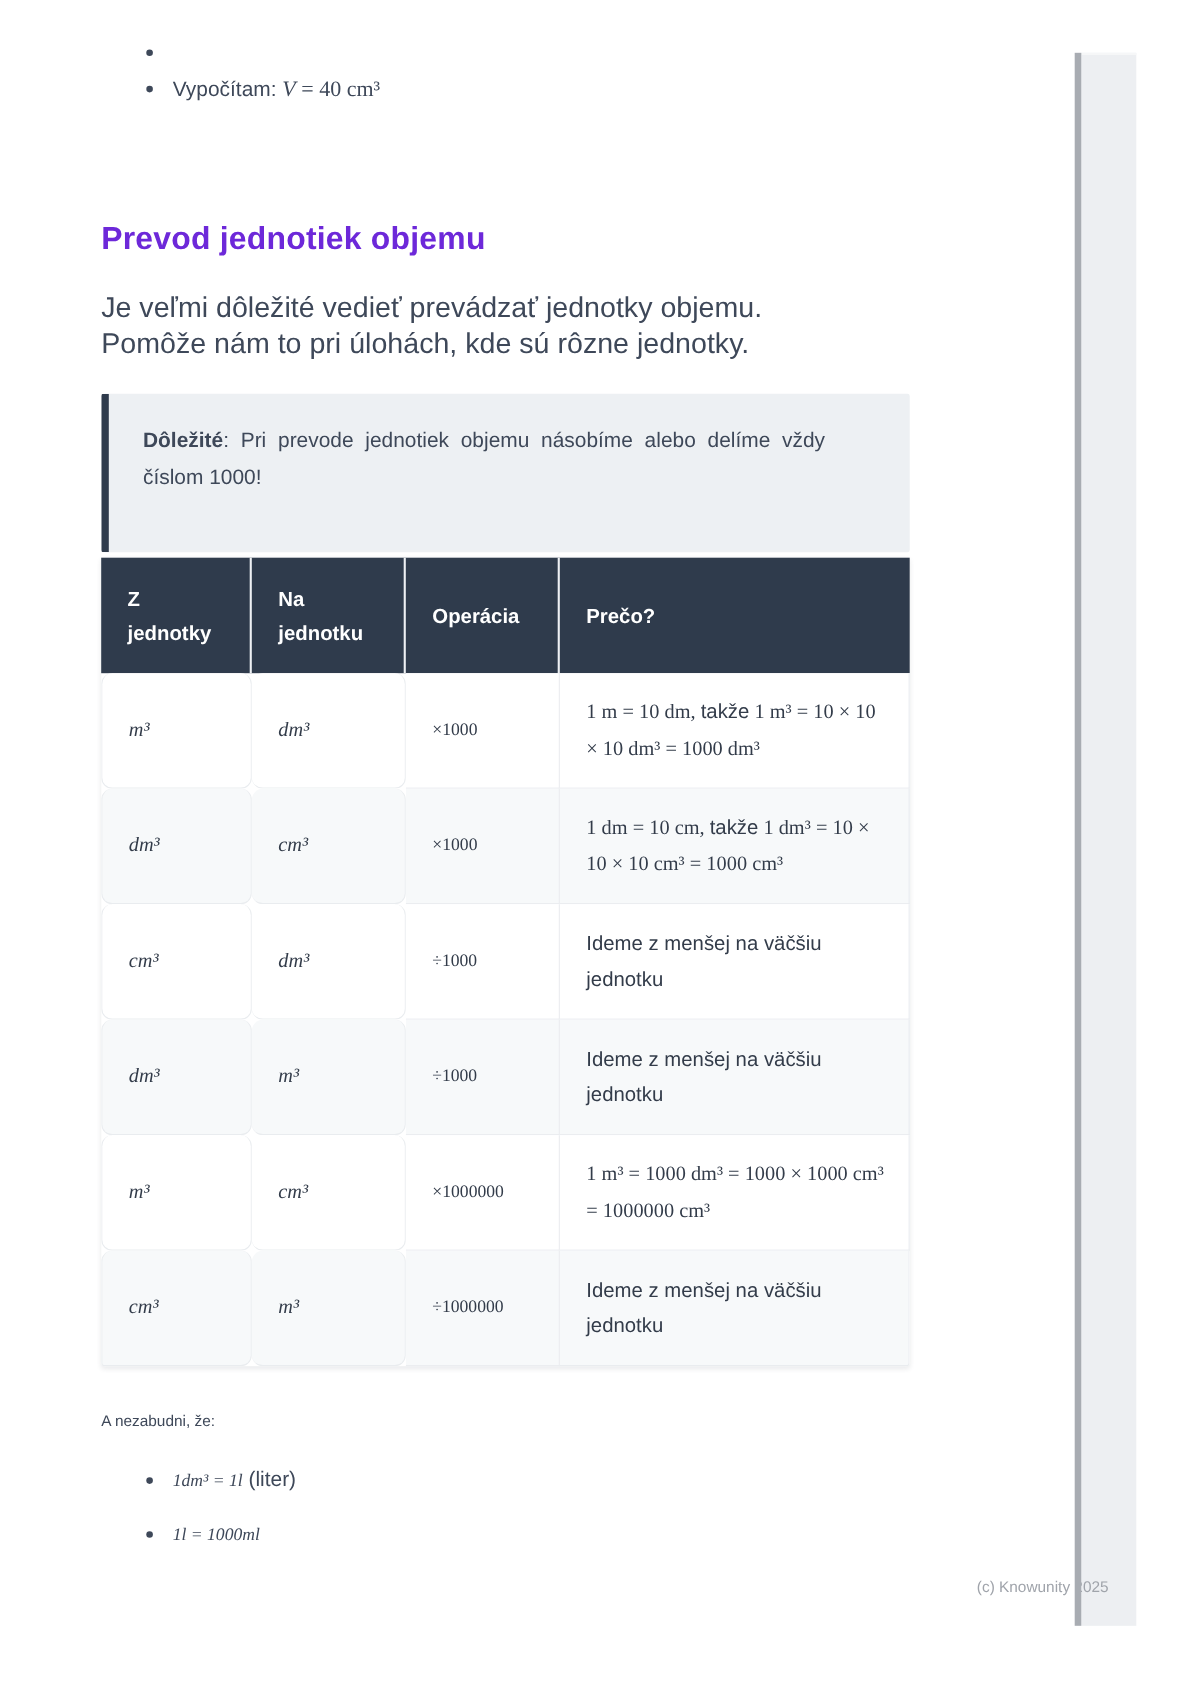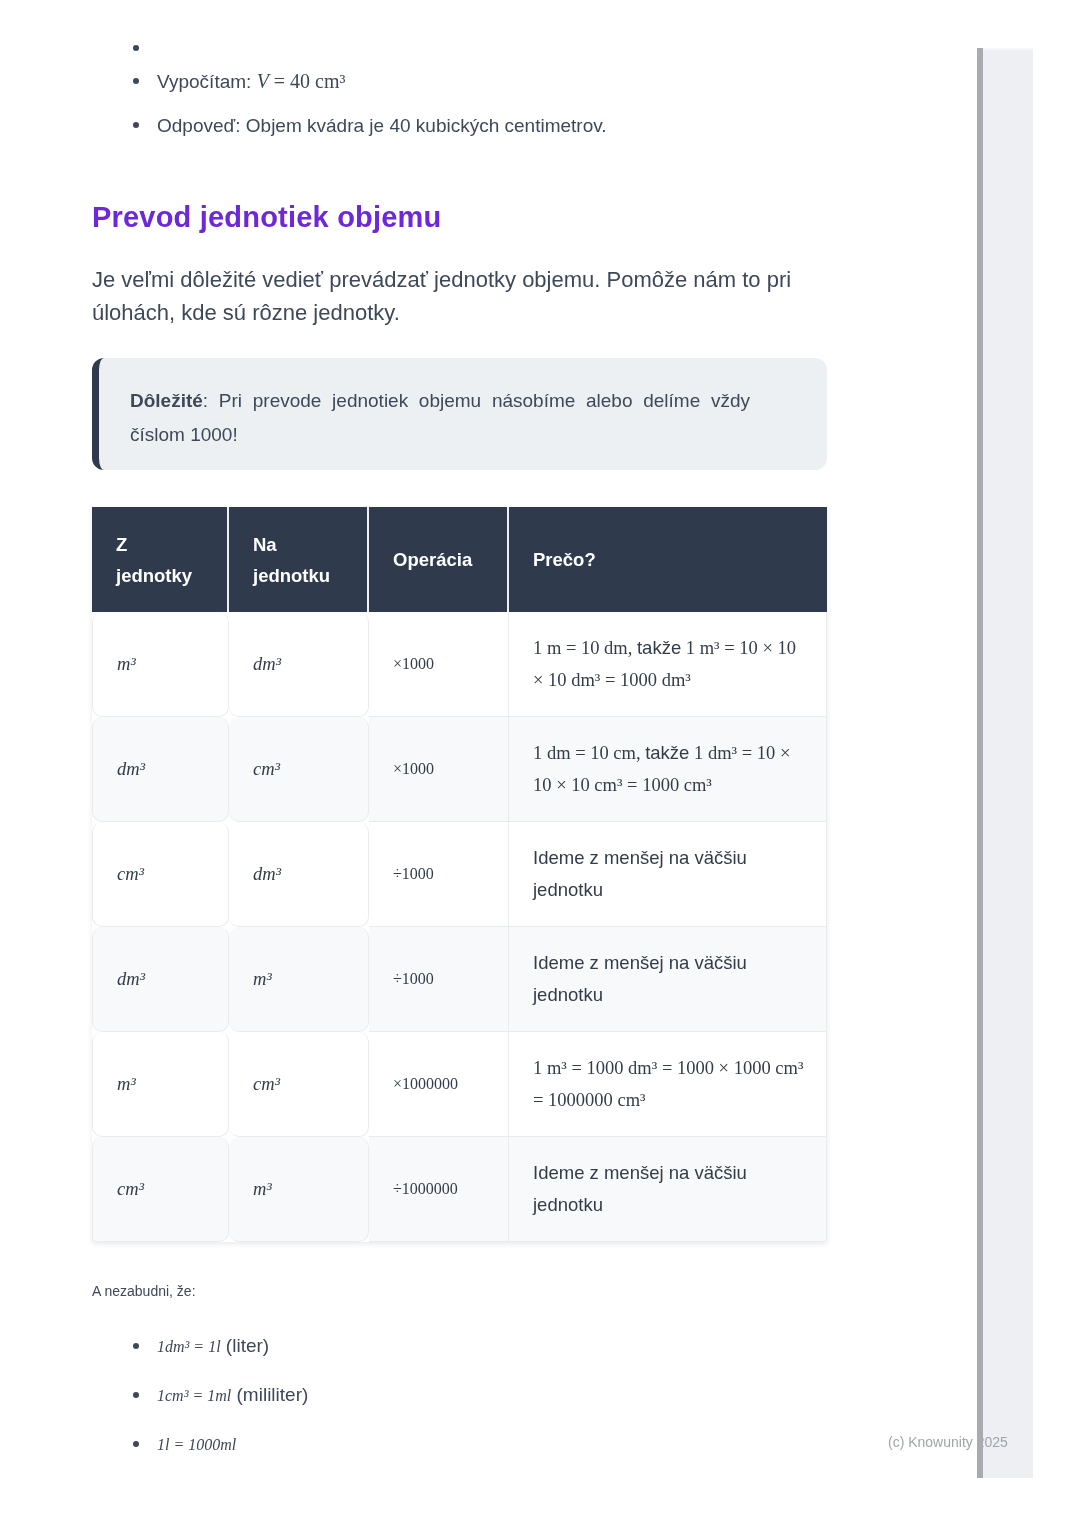--- a/index.html
+++ b/index.html
@@ -45,31 +45,31 @@
   .section-title {
     top: 201px;
     font-size: 29px;
     font-weight: 700;
     color: #6d28d9;
     letter-spacing: 0.2px;
   }
   .section-intro {
     top: 263px;
     width: 700px;
-    font-size: 22px;
+    font-size: 26px;
     line-height: 33px;
   }
 
   
   .callout {
     top: 358px;
-    height: 112px;
+    height: 144px;
     background: #edf0f3;
     border-left: 7px solid #2f3b4c;
-    border-radius: 12px;
+    border-radius: 2px;
     padding: 26px 77px 0 31px;
   }
   .callout p {
     font-size: 19px;
     line-height: 34px;
     text-align: justify;
   }
   .callout .label { font-weight: 700; }
 
   
@@ -162,24 +162,20 @@
 <body>
 
 <div class="content intro-list" style="position:absolute;">
   <div class="bullet-item">
     <span class="marker"></span>
   </div>
   <div class="bullet-item">
     <span class="marker"></span>
     <span><span class="sans">Vypočítam: </span><span class="mvar">V</span><span class="mser"> = 40 cm³</span></span>
   </div>
-  <div class="bullet-item">
-    <span class="marker"></span>
-    <span><span class="sans">Odpoveď: Objem kvádra je 40 kubických centimetrov.</span></span>
-  </div>
 </div>
 
 <h1 class="content section-title" style="position:absolute;">Prevod jednotiek objemu</h1>
 <p class="content section-intro" style="position:absolute;">Je veľmi dôležité vedieť prevádzať jednotky objemu. Pomôže nám to pri úlohách, kde sú rôzne jednotky.</p>
 
 <div class="content callout" style="position:absolute;">
   <p><span class="label">Dôležité</span><span>: Pri prevode jednotiek objemu násobíme alebo delíme vždy číslom 1000!</span></p>
 </div>
 
 <div class="content conv-table-wrap" style="position:absolute;">
@@ -240,24 +236,20 @@
 </div>
 
 <p class="content reminder-lead" style="position:absolute;">A nezabudni, že:</p>
 <div class="content reminder-list" style="position:absolute;">
   <div class="bullet-item">
     <span class="marker"></span>
     <span><span class="mit">1dm³ = 1l</span><span class="sans"> (liter)</span></span>
   </div>
   <div class="bullet-item">
     <span class="marker"></span>
-    <span><span class="mit">1cm³ = 1ml</span><span class="sans"> (mililiter)</span></span>
-  </div>
-  <div class="bullet-item">
-    <span class="marker"></span>
     <span><span class="mit">1l = 1000ml</span><span class="sans"></span></span>
   </div>
 </div>
 
 <div class="footer-credit">(c) Knowunity 2025</div>
 
 <div class="scroll-track"></div>
 <div class="scroll-thumb"></div>
 
 </body></html>

